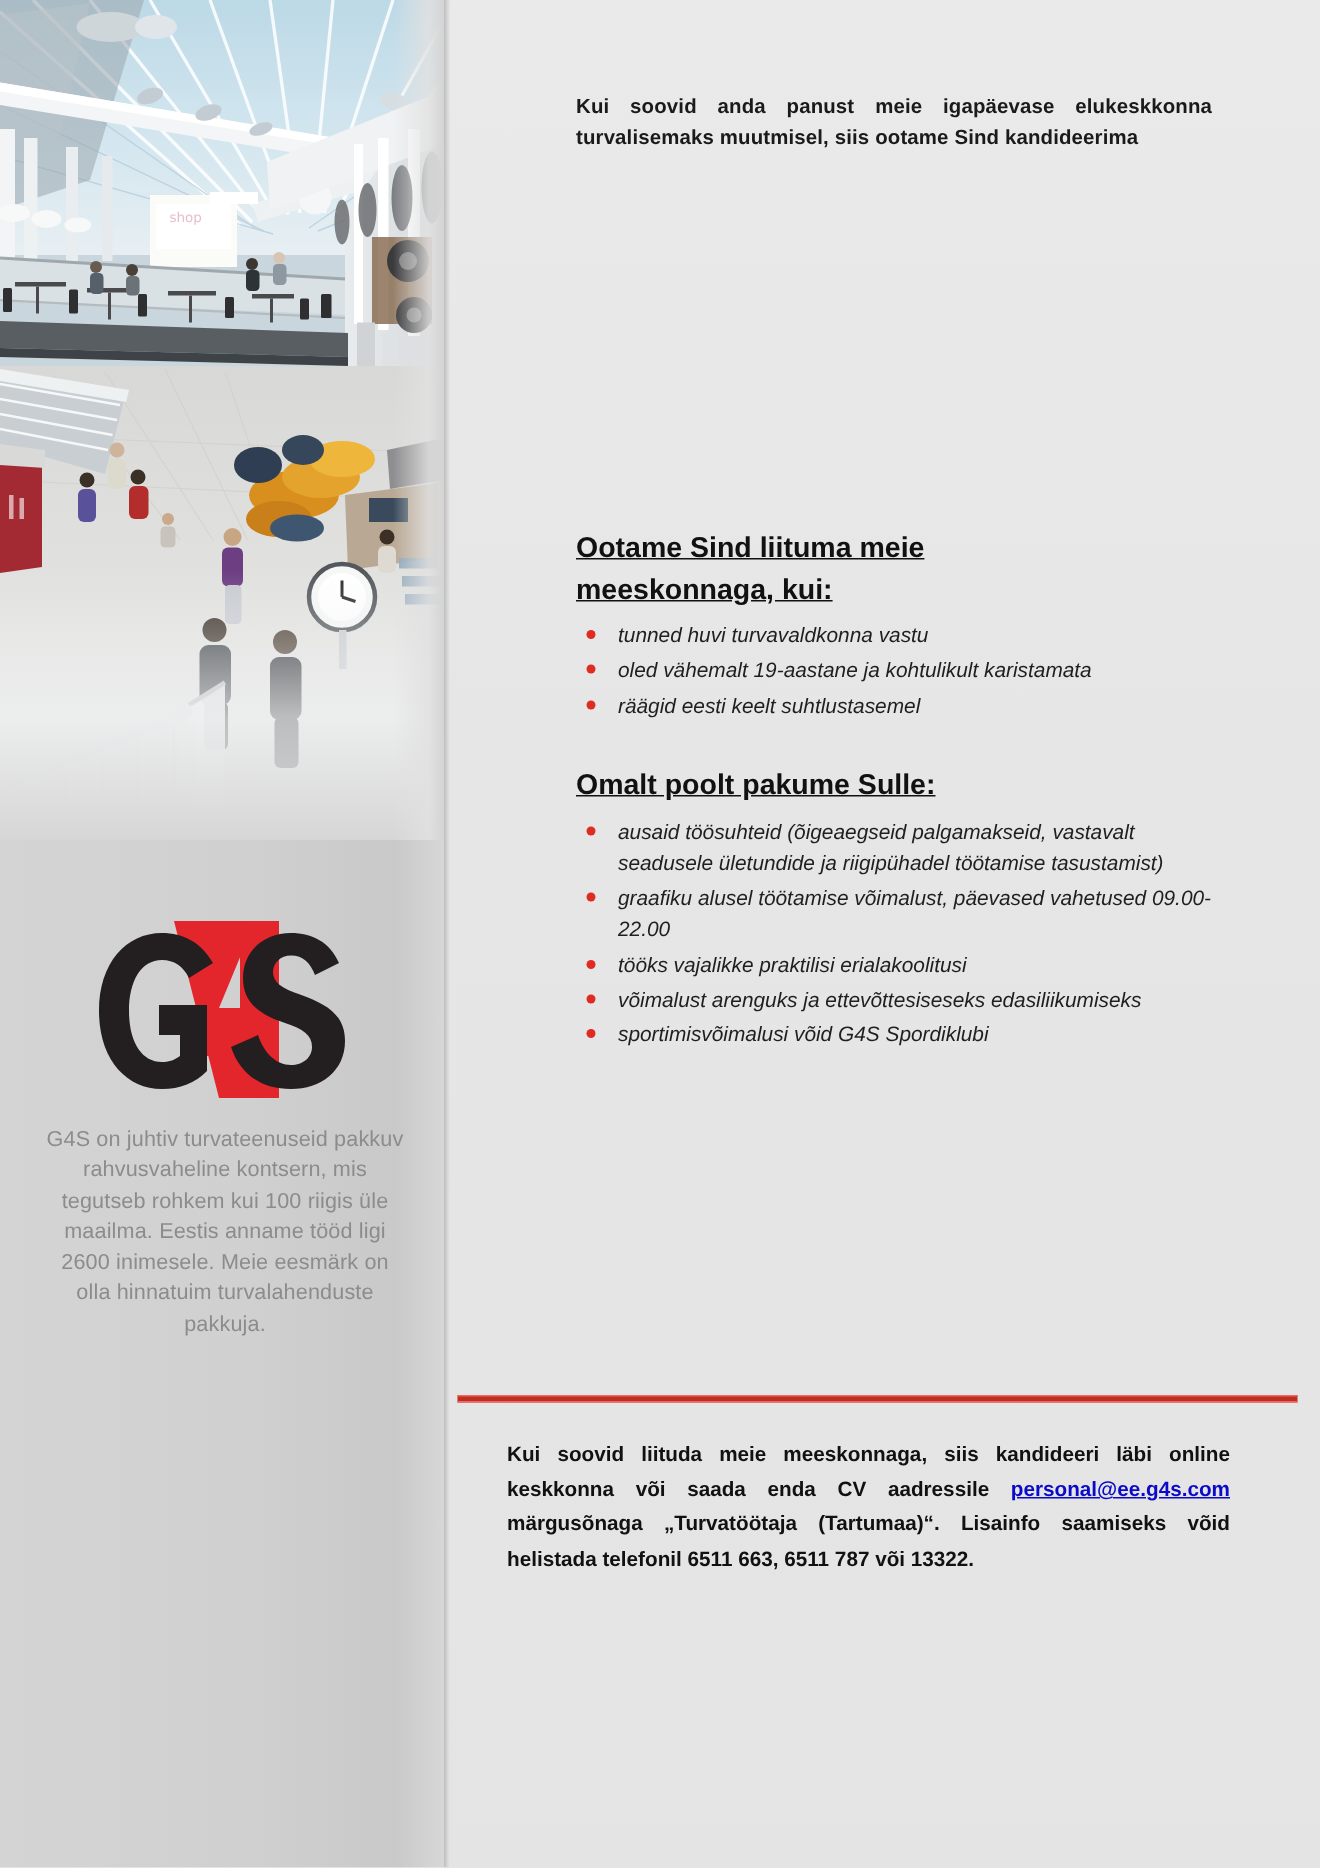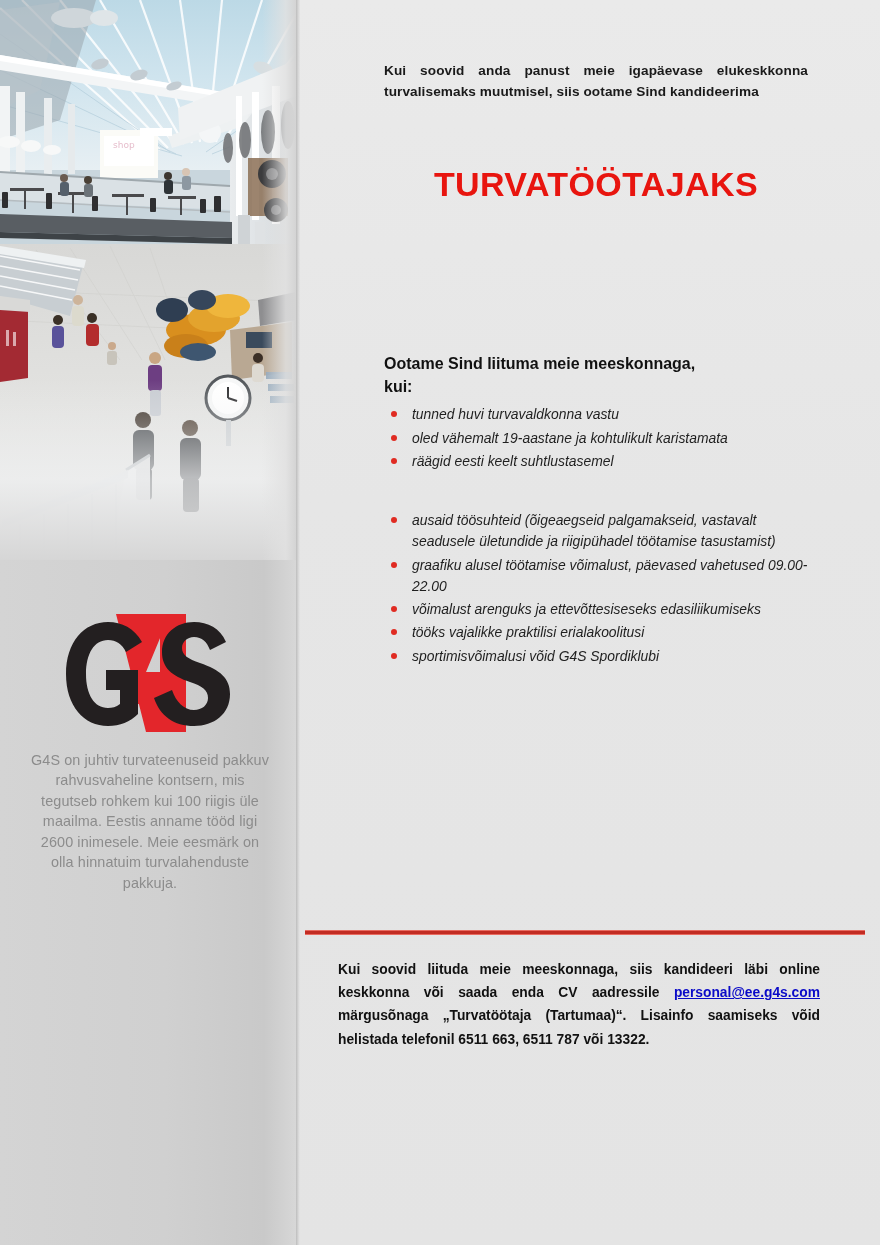--- a/index.html
+++ b/index.html
@@ -149,25 +149,26 @@
     text-align: justify;
     text-align-last: left;
   }
 
   .section {
     position: absolute;
     left: 84px;
     width: 424px;
   }
   .section-head {
-    font-size: 16px;
+    font-size: 19px;
     font-weight: bold;
     color: #111;
     line-height: 1.45;
     margin: 0 0 6px 0;
+    text-decoration: underline;
   }
   .section-head.narrow { width: 330px; }
 
   ul.bullets {
     list-style: none;
     margin: 0;
     padding: 0;
   }
   ul.bullets li {
     position: relative;
@@ -473,38 +474,38 @@
     </div>
 
     <div class="blurb">G4S on juhtiv turvateenuseid pakkuv rahvusvaheline kontsern, mis tegutseb rohkem kui 100 riigis üle maailma. Eestis anname tööd ligi 2600 inimesele. Meie eesmärk on olla hinnatuim turvalahenduste pakkuja.</div>
   </div>
   <div class="sidebar-edge"></div>
 
   <div class="content">
 
     <div class="lead">Kui soovid anda panust meie igapäevase elukeskkonna turvalisemaks muutmisel, siis ootame Sind kandideerima</div>
 
-    <h1 class="title">TURVATÖÖTAJAKS</h1>
 
 
     <div class="section sec-kui">
       <div class="section-head narrow">Ootame Sind liituma meie meeskonnaga, kui:</div>
       <ul class="bullets">
         <li><span class="dot"></span><span>tunned huvi turvavaldkonna vastu</span></li>
         <li><span class="dot"></span><span>oled vähemalt 19-aastane ja kohtulikult karistamata</span></li>
         <li><span class="dot"></span><span>räägid eesti keelt suhtlustasemel</span></li>
       </ul>
     </div>
 
     <div class="section sec-pakume">
+      <div class="section-head">Omalt poolt pakume Sulle:</div>
       <ul class="bullets">
         <li><span class="dot"></span><span>ausaid töösuhteid (õigeaegseid palgamakseid, vastavalt seadusele ületundide ja riigipühadel töötamise tasustamist)</span></li>
         <li><span class="dot"></span><span>graafiku alusel töötamise võimalust, päevased vahetused 09.00-22.00</span></li>
+        <li><span class="dot"></span><span>tööks vajalikke praktilisi erialakoolitusi</span></li>
         <li><span class="dot"></span><span>võimalust arenguks ja ettevõttesiseseks edasiliikumiseks</span></li>
-        <li><span class="dot"></span><span>tööks vajalikke praktilisi erialakoolitusi</span></li>
         <li><span class="dot"></span><span>sportimisvõimalusi võid G4S Spordiklubi</span></li>
       </ul>
     </div>
 
     <div class="divider"></div>
 
     <div class="footer">
       <span>Kui soovid liituda meie meeskonnaga, siis kandideeri läbi online keskkonna või saada enda CV aadressile </span><a class="maillink" href="#">personal@ee.g4s.com</a><span> märgusõnaga „Turvatöötaja (Tartumaa)“. Lisainfo saamiseks võid  helistada telefonil 6511 663, 6511 787 või 13322.</span>
     </div>
   </div>

